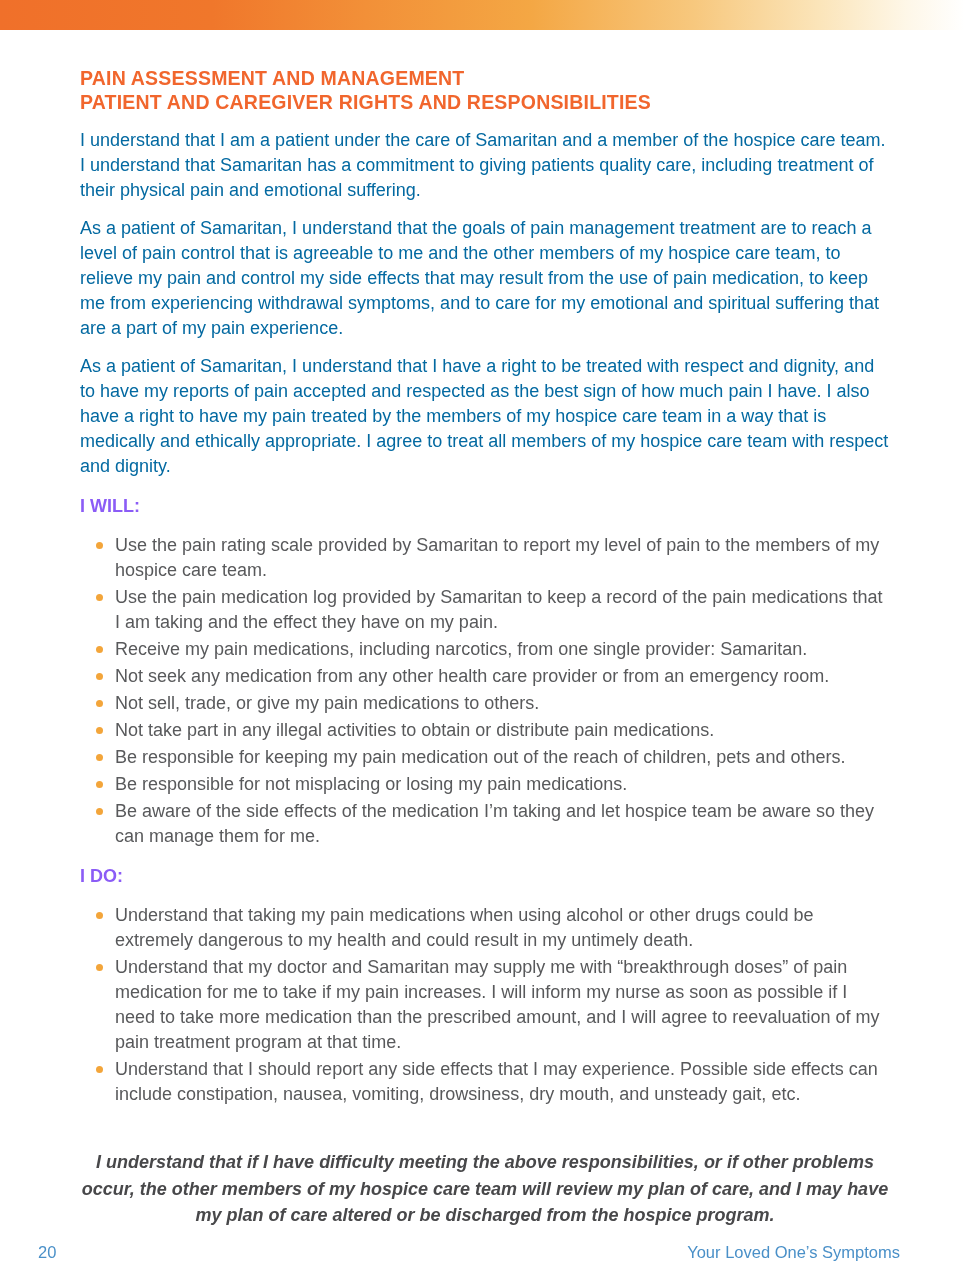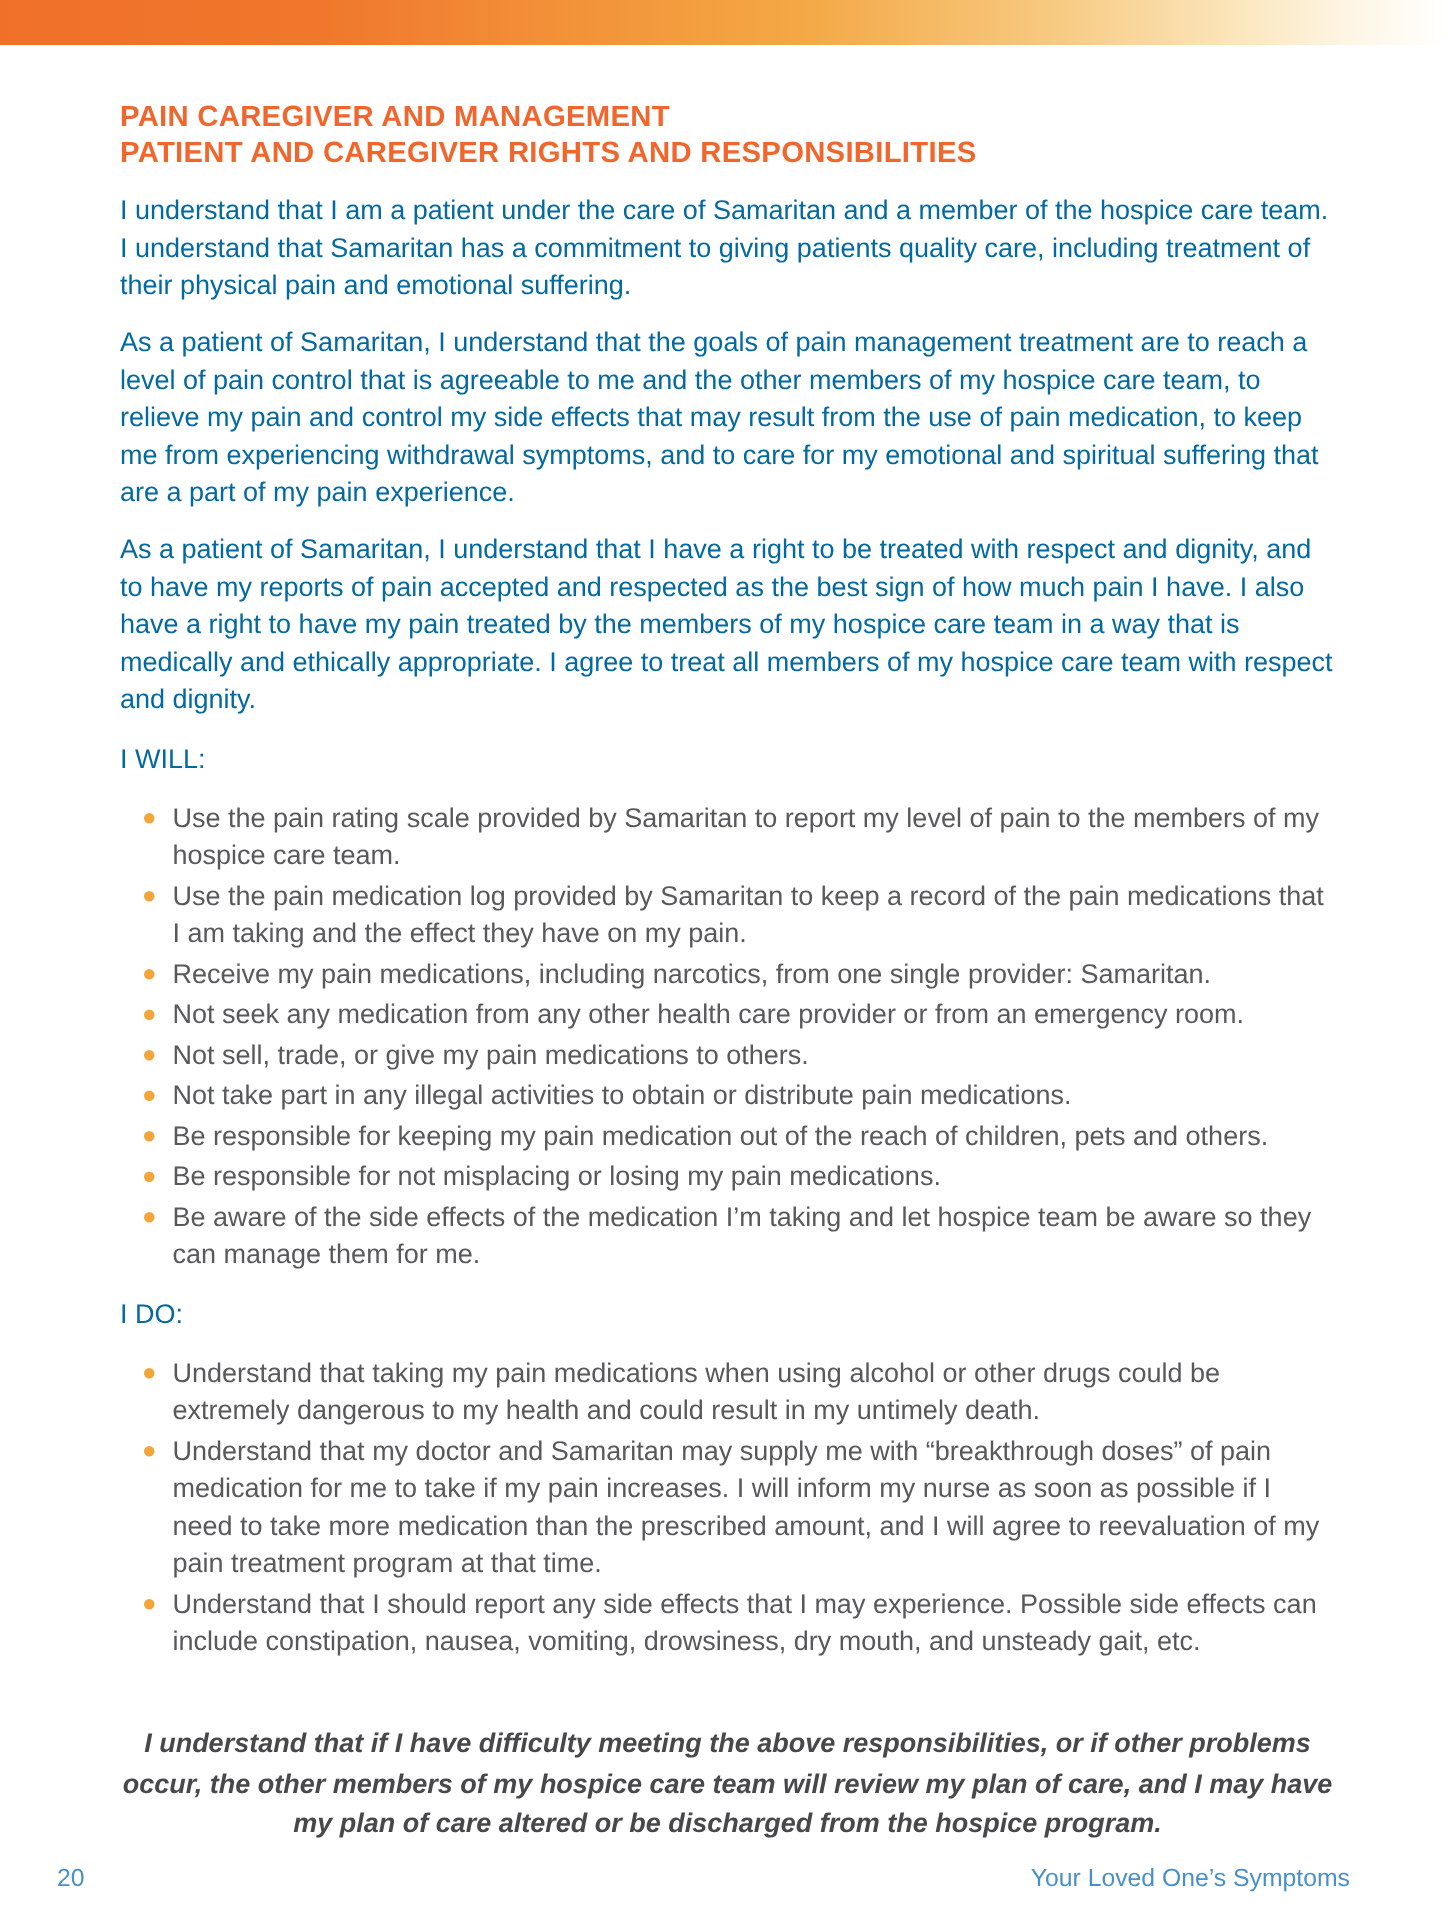--- a/index.html
+++ b/index.html
@@ -33,22 +33,22 @@
     margin: 0 0 14px 0;
   }
   .body-para {
     font-size: 18px;
     line-height: 25px;
     margin: 0 0 13px 0;
     color: #0369a1;
   }
   .section-heading {
     font-size: 18px;
-    font-weight: normal;
-    color: #0369a1;
+    font-weight: bold;
+    color: #8b5cf6;
     margin: 17px 0 16px 0;
   }
   ul.bullet-list {
     list-style: none;
     margin: 0 0 6px 0;
     padding: 0;
   }
   ul.bullet-list li {
     position: relative;
     padding-left: 35px;
@@ -90,21 +90,21 @@
   }
 </style>
 </head>
 <body>
 
 <div class="top-bar"></div>
 
 <div class="content">
 
   <h1 class="doc-title">
-    <span>PAIN CAREGIVER AND MANAGEMENT</span><br>
+    <span>PAIN ASSESSMENT AND MANAGEMENT</span><br>
     <span>PATIENT AND CAREGIVER RIGHTS AND RESPONSIBILITIES</span>
   </h1>
 
   <p class="body-para">I understand that I am a patient under the care of Samaritan and a member of the hospice care team. I understand that Samaritan has a commitment to giving patients quality care, including treatment of their physical pain and emotional suffering.</p>
   <p class="body-para">As a patient of Samaritan, I understand that the goals of pain management treatment are to reach a level of pain control that is agreeable to me and the other members of my hospice care team, to relieve my pain and control my side effects that may result from the use of pain medication, to keep me from experiencing withdrawal symptoms, and to care for my emotional and spiritual suffering that are a part of my pain experience.</p>
   <p class="body-para">As a patient of Samaritan, I understand that I have a right to be treated with respect and dignity, and to have my reports of pain accepted and respected as the best sign of how much pain I have. I also have a right to have my pain treated by the members of my hospice care team in a way that is medically and ethically appropriate. I agree to treat all members of my hospice care team with respect and dignity.</p>
 
   <h2 class="section-heading">I WILL:</h2>
   <ul class="bullet-list">
     <li>Use the pain rating scale provided by Samaritan to report my level of pain to the members of my hospice care team.</li>

